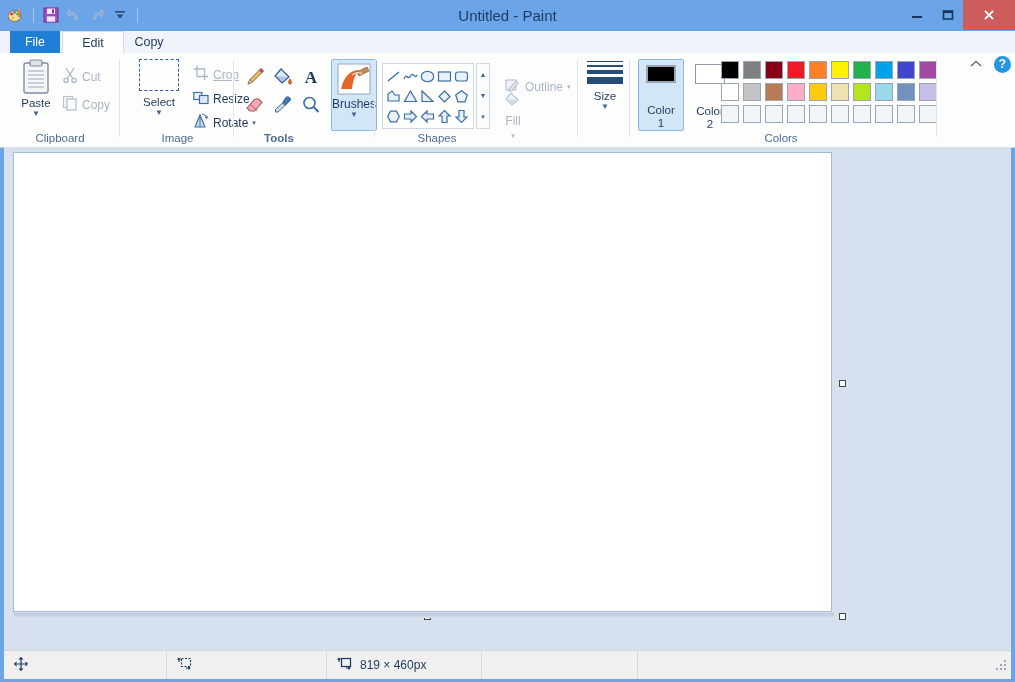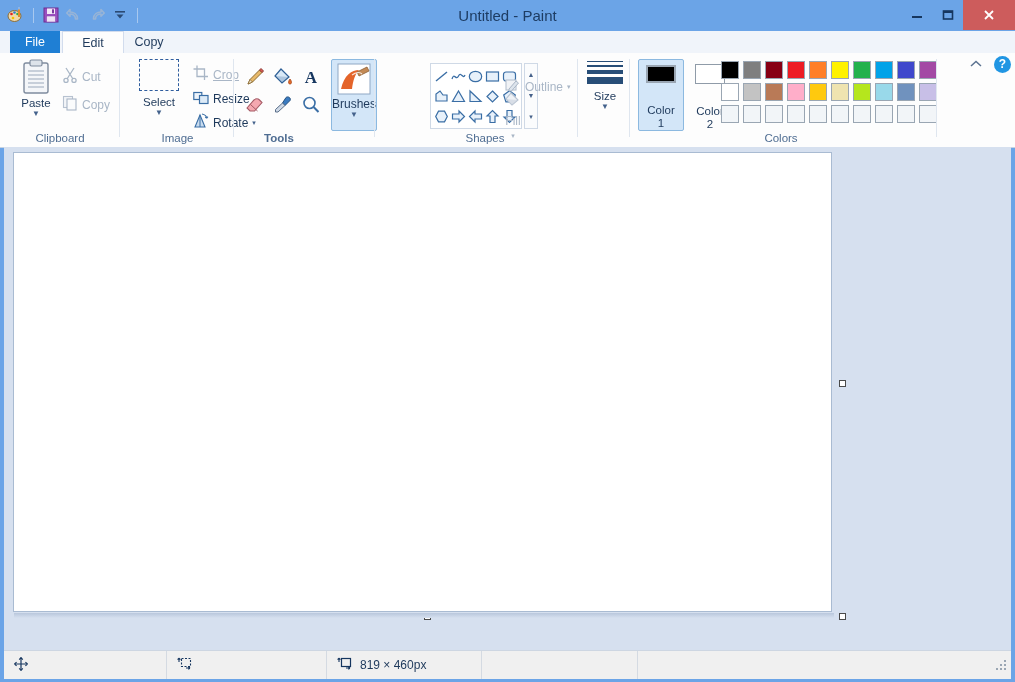--- a/index.html
+++ b/index.html
@@ -66,21 +66,21 @@
 
   
   #g-tools{left:235px;width:140px;}
   .tools-grid{position:absolute;left:8px;top:12px;display:grid;grid-template-columns:repeat(3,26px);
     grid-template-rows:repeat(2,26px);gap:2px;}
   #brushes-button{position:absolute;left:96px;top:6px;width:46px;height:72px;
     background:#d3e6f8;border:1px solid #8cb9e0;border-radius:2px;
     display:flex;flex-direction:column;align-items:center;padding-top:3px;box-sizing:border-box;}
 
   
-  #g-shapes{left:376px;width:122px;margin-left:48px;}
+  #g-shapes{left:376px;width:122px;}
   .shapes-box{position:absolute;left:6px;top:10px;width:92px;height:66px;
     border:1px solid #cfd9e6;background:#fff;box-sizing:border-box;padding:2px;}
   .shapes-grid{display:grid;grid-template-columns:repeat(5,17px);grid-template-rows:repeat(3,20px);}
   .shape-cell{display:flex;align-items:center;justify-content:center;cursor:default;}
   .shape-scroll{position:absolute;left:100px;top:10px;width:14px;height:66px;
     border:1px solid #cfd9e6;background:#fbfcfd;box-sizing:border-box;
     display:flex;flex-direction:column;justify-content:space-around;align-items:center;}
   .shape-scroll div{cursor:default;font-size:7px;color:#46618a;line-height:8px;}
 
   

